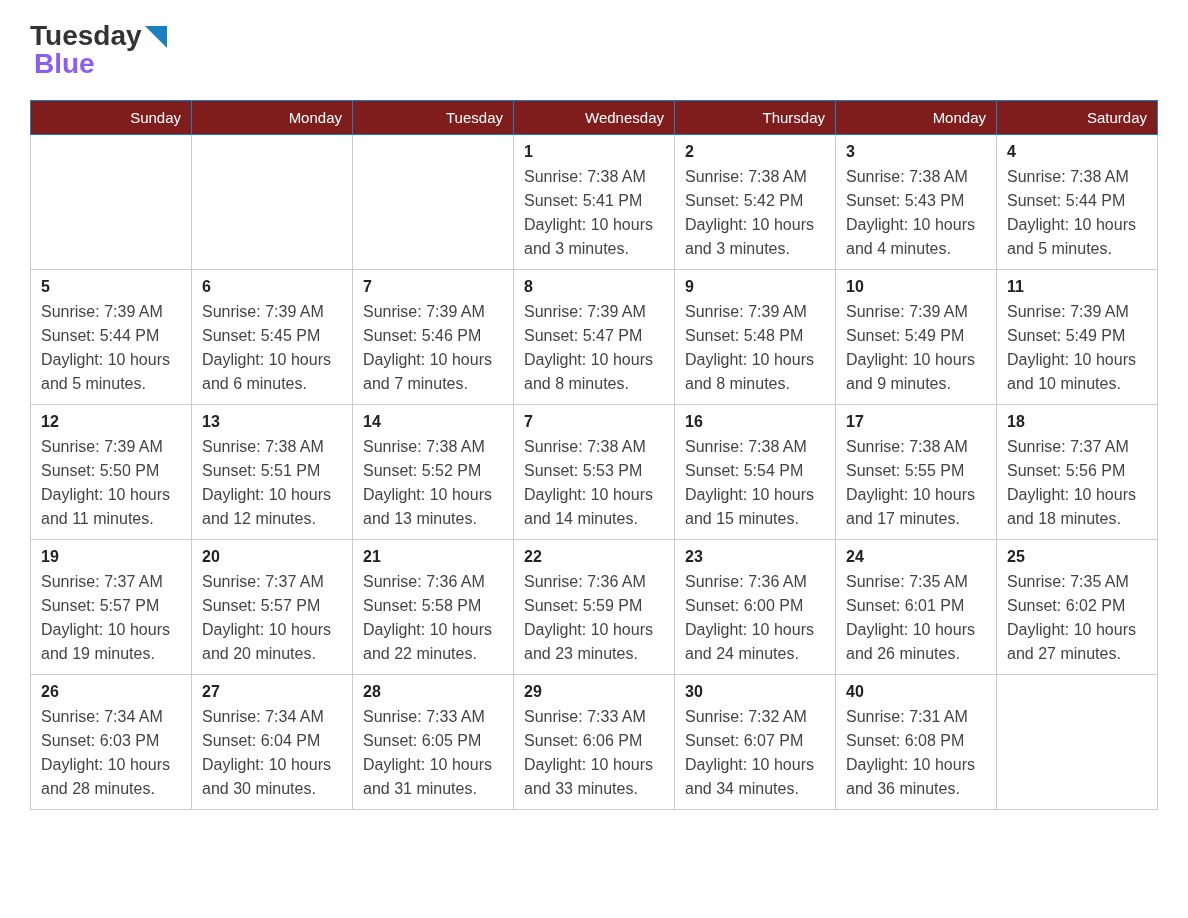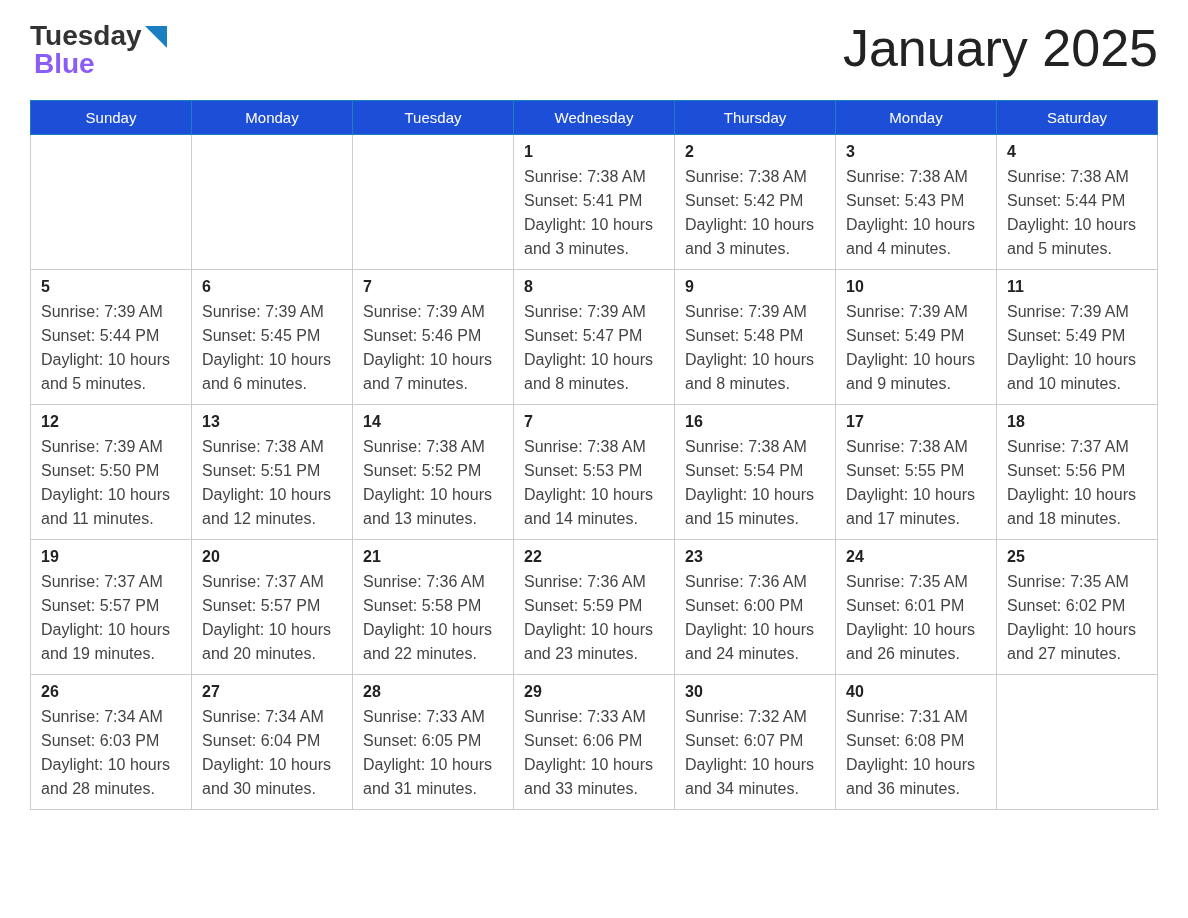--- a/index.html
+++ b/index.html
@@ -29,26 +29,26 @@
       font-size: 22px;
       color: #555;
       margin-top: 4px;
     }
     table {
       width: 100%;
       border-collapse: collapse;
       table-layout: fixed;
     }
     thead tr th {
-      background-color: #1d4ed8;
+      background-color: #7f1d1d;
       color: #fff;
       font-size: 15px;
       font-weight: normal;
       padding: 8px 10px;
-      text-align: center;
+      text-align: right;
       border: 1px solid #1a7fc1;
     }
     tbody tr td {
       vertical-align: top;
       padding: 8px 10px;
       border: 1px solid #ccc;
       font-size: 12.5px;
       color: #333;
       height: 110px;
     }
@@ -97,21 +97,20 @@
       <span style="font-size:28px;font-weight:bold;color:#333;">Tuesday</span>
       <svg width="22" height="22" viewBox="0 0 22 22" style="margin-left:3px;margin-top:2px;">
         <polygon points="0,0 22,22 22,0" fill="#1a7fc1"></polygon>
       </svg>
     </div>
     <div class="logo-line2">
       <span style="font-size:28px;font-weight:bold;color:#8b5cf6;margin-left:4px;">Blue</span>
     </div>
   </div>
   <div class="title-section">
-    <div class="calendar-title">January 2025</div>
   </div>
 </div>
 
 <table>
   <thead>
     <tr>
     <th>Sunday</th>
         <th>Monday</th>
         <th>Tuesday</th>
         <th>Wednesday</th>

